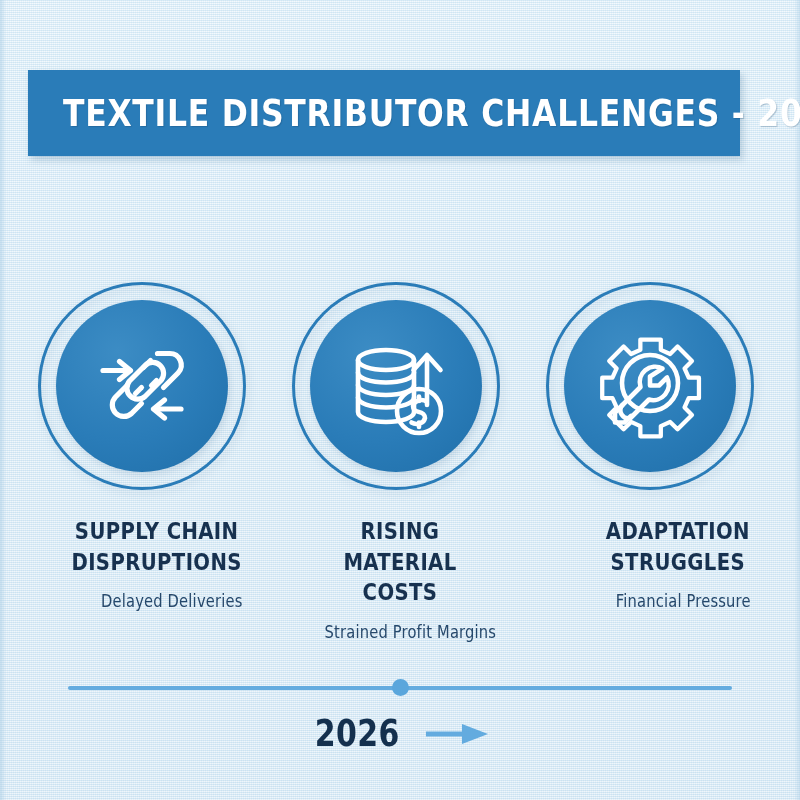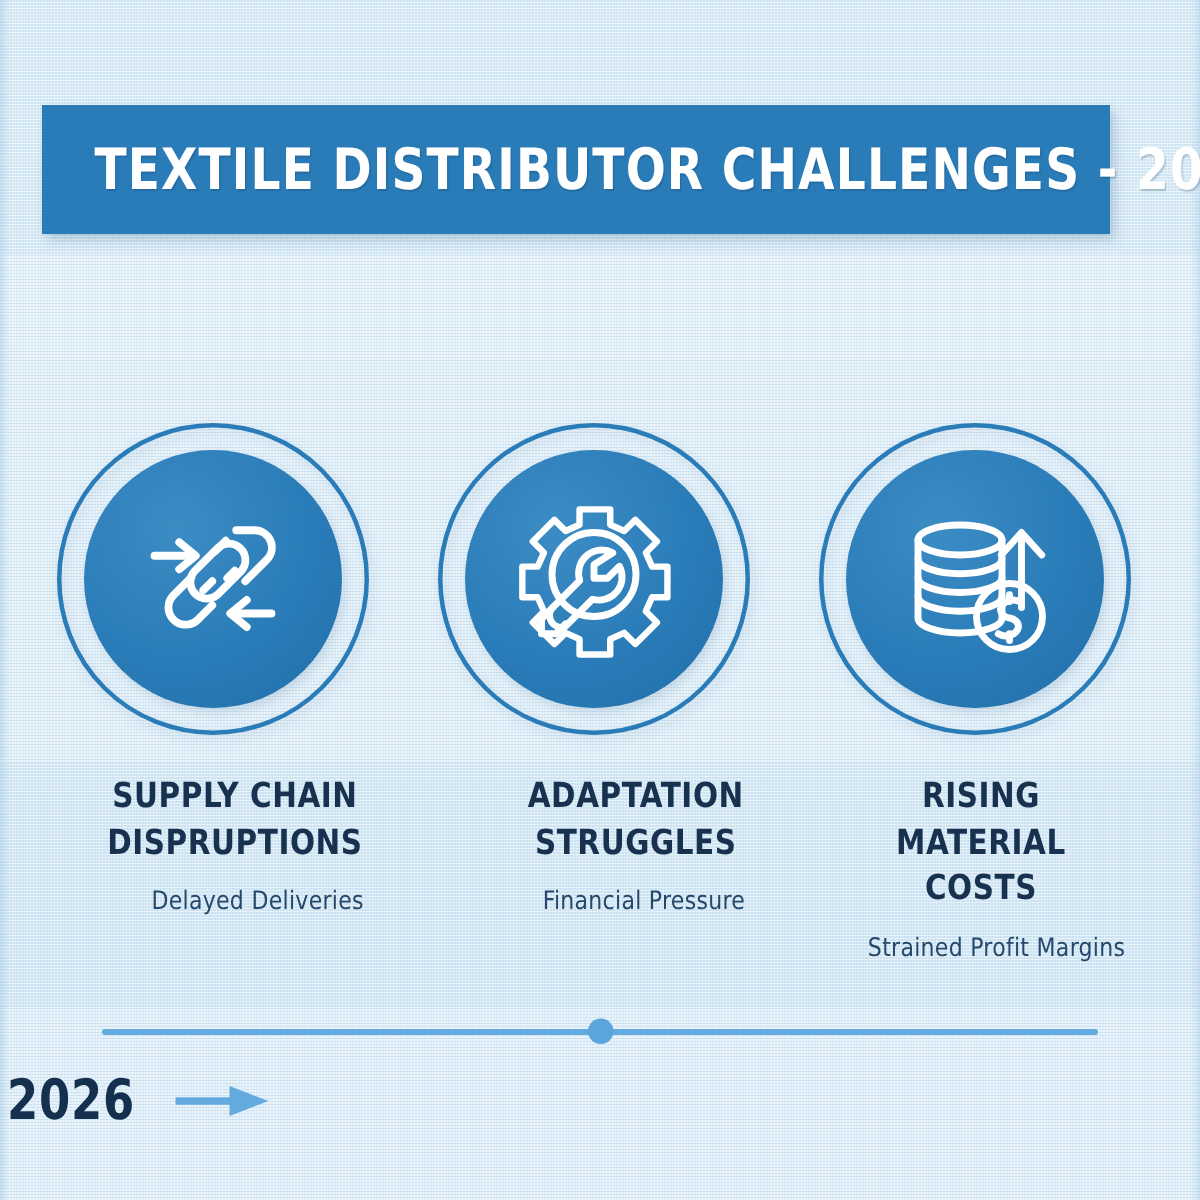--- a/index.html
+++ b/index.html
@@ -157,20 +157,21 @@
     background: #5aa6dc;
   }
 
   #timeline-footer {
     position: absolute;
     left: 0;
     top: 712px;
     width: 800px;
     display: flex;
     align-items: center;
+    justify-content: center;
     gap: 20px;
   }
   #timeline-year {
     color: #14304e;
     font-family: "DejaVu Sans Condensed", "Liberation Sans Narrow", "Liberation Sans", sans-serif;
     font-weight: bold;
     font-size: 37px;
     letter-spacing: 0.5px;
     transform: scaleX(0.9);
   }
@@ -212,45 +213,20 @@
               <path d="M81.5 73 L70.5 82 L81.5 91"></path>
             </g>
           </svg>
         </div>
       </div>
       <div class="card-title">
         <span>SUPPLY CHAIN</span>
         <span class="l2">DISPRUPTIONS</span>
       </div>
       <div class="card-sub">Delayed Deliveries</div>
-    </div>
-
-    <div class="card">
-      <div class="badge">
-        <div class="badge-inner">
-          <svg width="118" height="118" viewBox="0 0 118 118">
-            <g fill="none" stroke="#ffffff" stroke-width="4.6" stroke-linecap="round" stroke-linejoin="round">
-
-              <path d="M48 14 L70 14 L70 25 L80 29.5 L88 21.5 L103.5 37 L95.5 45 L100 55 L111 55 L111 77 L100 77
-                       L95.5 87 L103.5 95 L88 110.5 L80 102.5 L70 107 L70 118 L48 118 L48 107 L38 102.5 L30 110.5
-                       L14.5 95 L22.5 87 L18 77 L7 77 L7 55 L18 55 L22.5 45 L14.5 37 L30 21.5 L38 29.5 L48 25 Z" transform="translate(1,-6) scale(0.93) translate(4,6)"></path>
-
-              <circle cx="59" cy="56" r="28"></circle>
-
-              <path d="M71.5 41.5 A15.5 15.5 0 0 0 49.5 60 L31 78.5 A8 8 0 0 0 39.5 91 L58 72.5 A15.5 15.5 0 0 0 76 50.5 L68 58.5 L59 58.5 L59 49.5 Z"></path>
-              <path d="M31.5 78 L24 85.5 L24 95.5 L33.5 95.5 L40 89"></path>
-            </g>
-          </svg>
-        </div>
-      </div>
-      <div class="card-title">
-        <span>ADAPTATION</span>
-        <span class="l2">STRUGGLES</span>
-      </div>
-      <div class="card-sub">Financial Pressure</div>
     </div>
 
     <div class="card">
       <div class="badge">
         <div class="badge-inner">
           <svg width="118" height="118" viewBox="0 0 118 118">
             <g fill="none" stroke="#ffffff" stroke-width="4.6" stroke-linecap="round" stroke-linejoin="round">
 
               <path d="M21 33 L21 85 A28 10 0 0 0 77 85 L77 33"></path>
               <ellipse cx="49" cy="33" rx="28" ry="10"></ellipse>
@@ -270,20 +246,45 @@
           </svg>
         </div>
       </div>
       <div class="card-title">
         <span>RISING</span>
         <span class="l2">MATERIAL COSTS</span>
       </div>
       <div class="card-sub">Strained Profit Margins</div>
     </div>
 
+    <div class="card">
+      <div class="badge">
+        <div class="badge-inner">
+          <svg width="118" height="118" viewBox="0 0 118 118">
+            <g fill="none" stroke="#ffffff" stroke-width="4.6" stroke-linecap="round" stroke-linejoin="round">
+
+              <path d="M48 14 L70 14 L70 25 L80 29.5 L88 21.5 L103.5 37 L95.5 45 L100 55 L111 55 L111 77 L100 77
+                       L95.5 87 L103.5 95 L88 110.5 L80 102.5 L70 107 L70 118 L48 118 L48 107 L38 102.5 L30 110.5
+                       L14.5 95 L22.5 87 L18 77 L7 77 L7 55 L18 55 L22.5 45 L14.5 37 L30 21.5 L38 29.5 L48 25 Z" transform="translate(1,-6) scale(0.93) translate(4,6)"></path>
+
+              <circle cx="59" cy="56" r="28"></circle>
+
+              <path d="M71.5 41.5 A15.5 15.5 0 0 0 49.5 60 L31 78.5 A8 8 0 0 0 39.5 91 L58 72.5 A15.5 15.5 0 0 0 76 50.5 L68 58.5 L59 58.5 L59 49.5 Z"></path>
+              <path d="M31.5 78 L24 85.5 L24 95.5 L33.5 95.5 L40 89"></path>
+            </g>
+          </svg>
+        </div>
+      </div>
+      <div class="card-title">
+        <span>ADAPTATION</span>
+        <span class="l2">STRUGGLES</span>
+      </div>
+      <div class="card-sub">Financial Pressure</div>
+    </div>
+
   </div>
 
   <div id="timeline">
     <div id="timeline-line"></div>
     <div id="timeline-dot"></div>
   </div>
 
   <div id="timeline-footer">
     <div id="timeline-year">2026</div>
     <svg id="timeline-arrow" width="66" height="26" viewBox="0 0 66 26">

